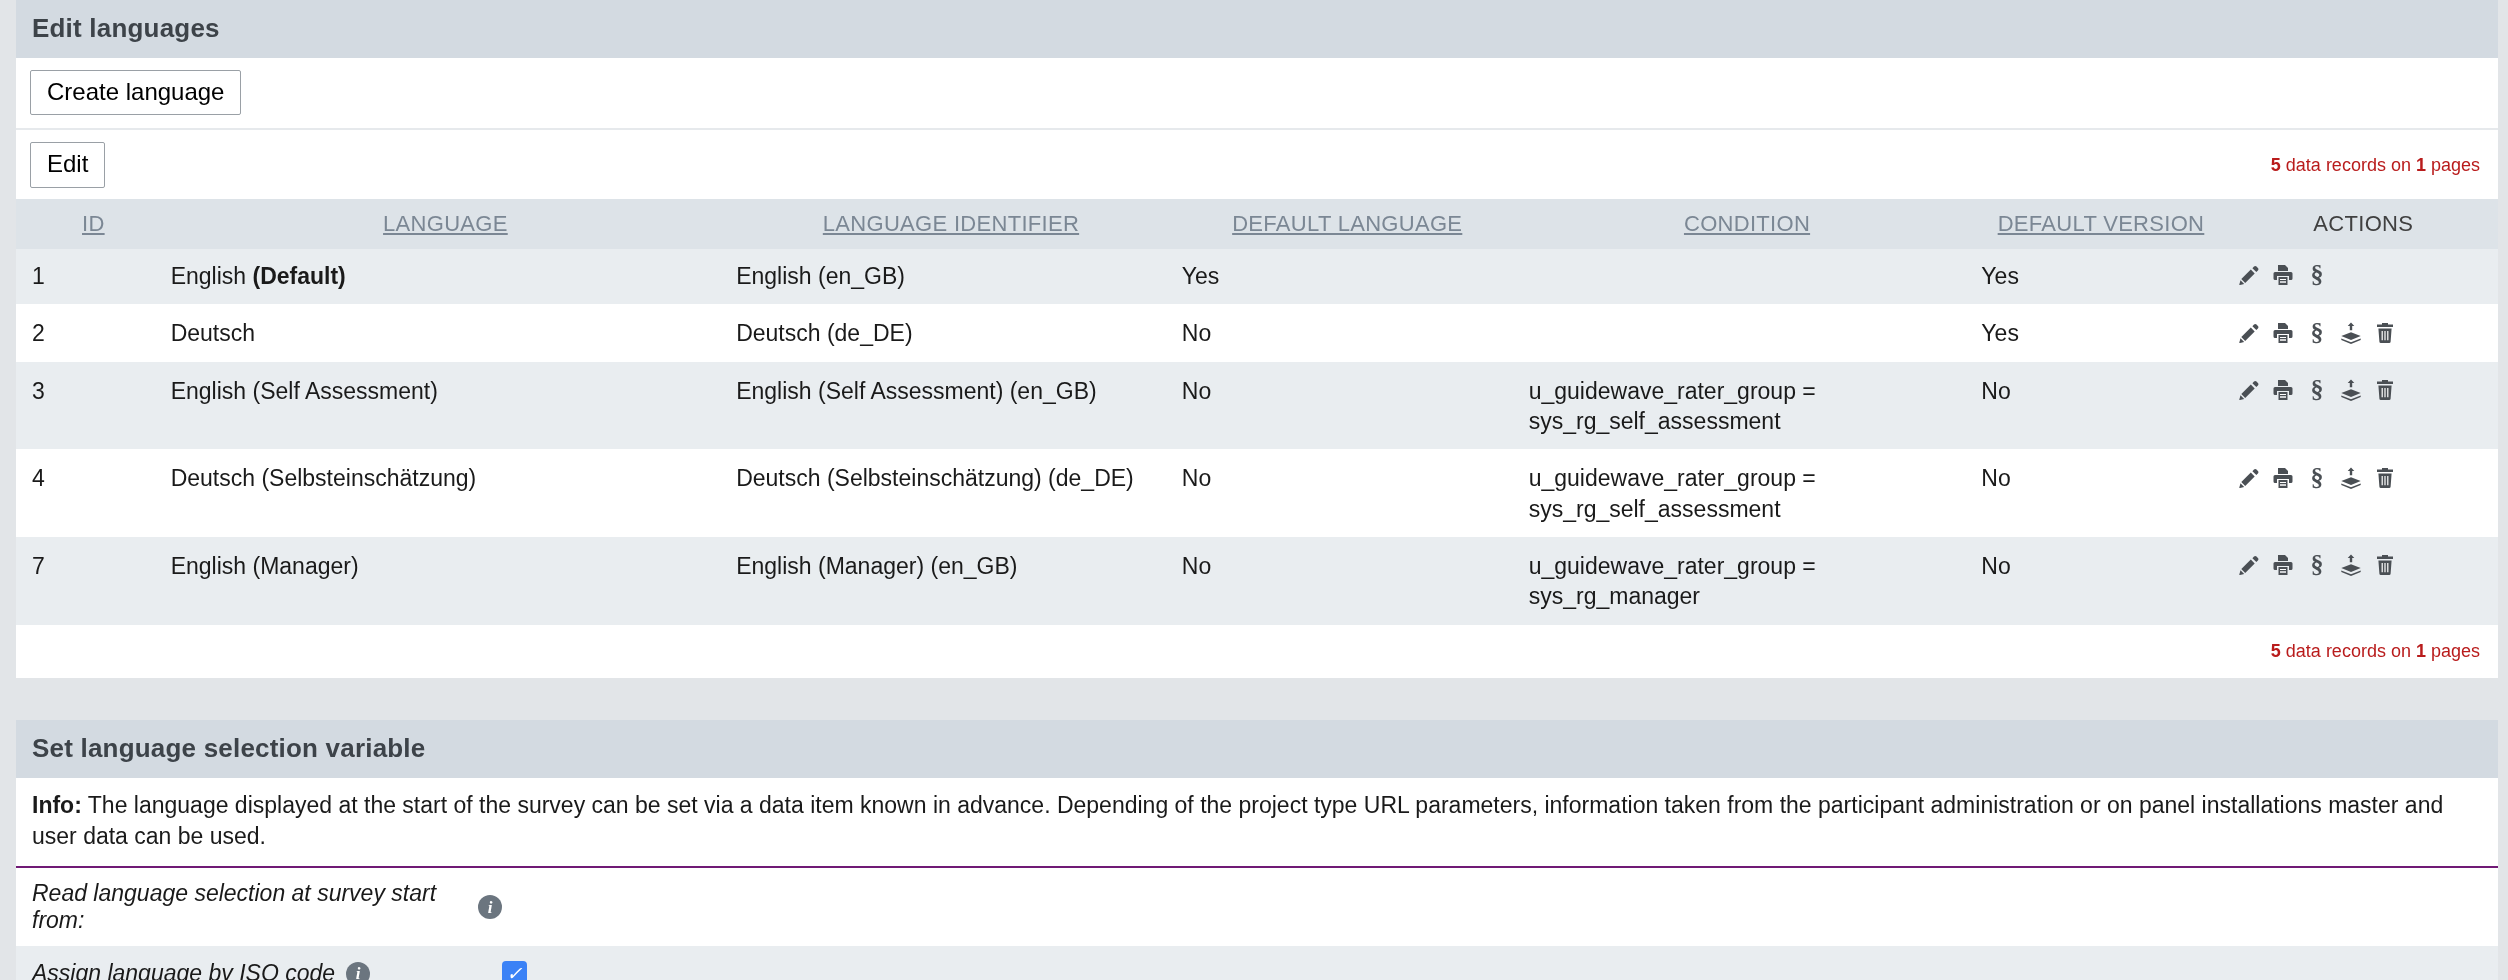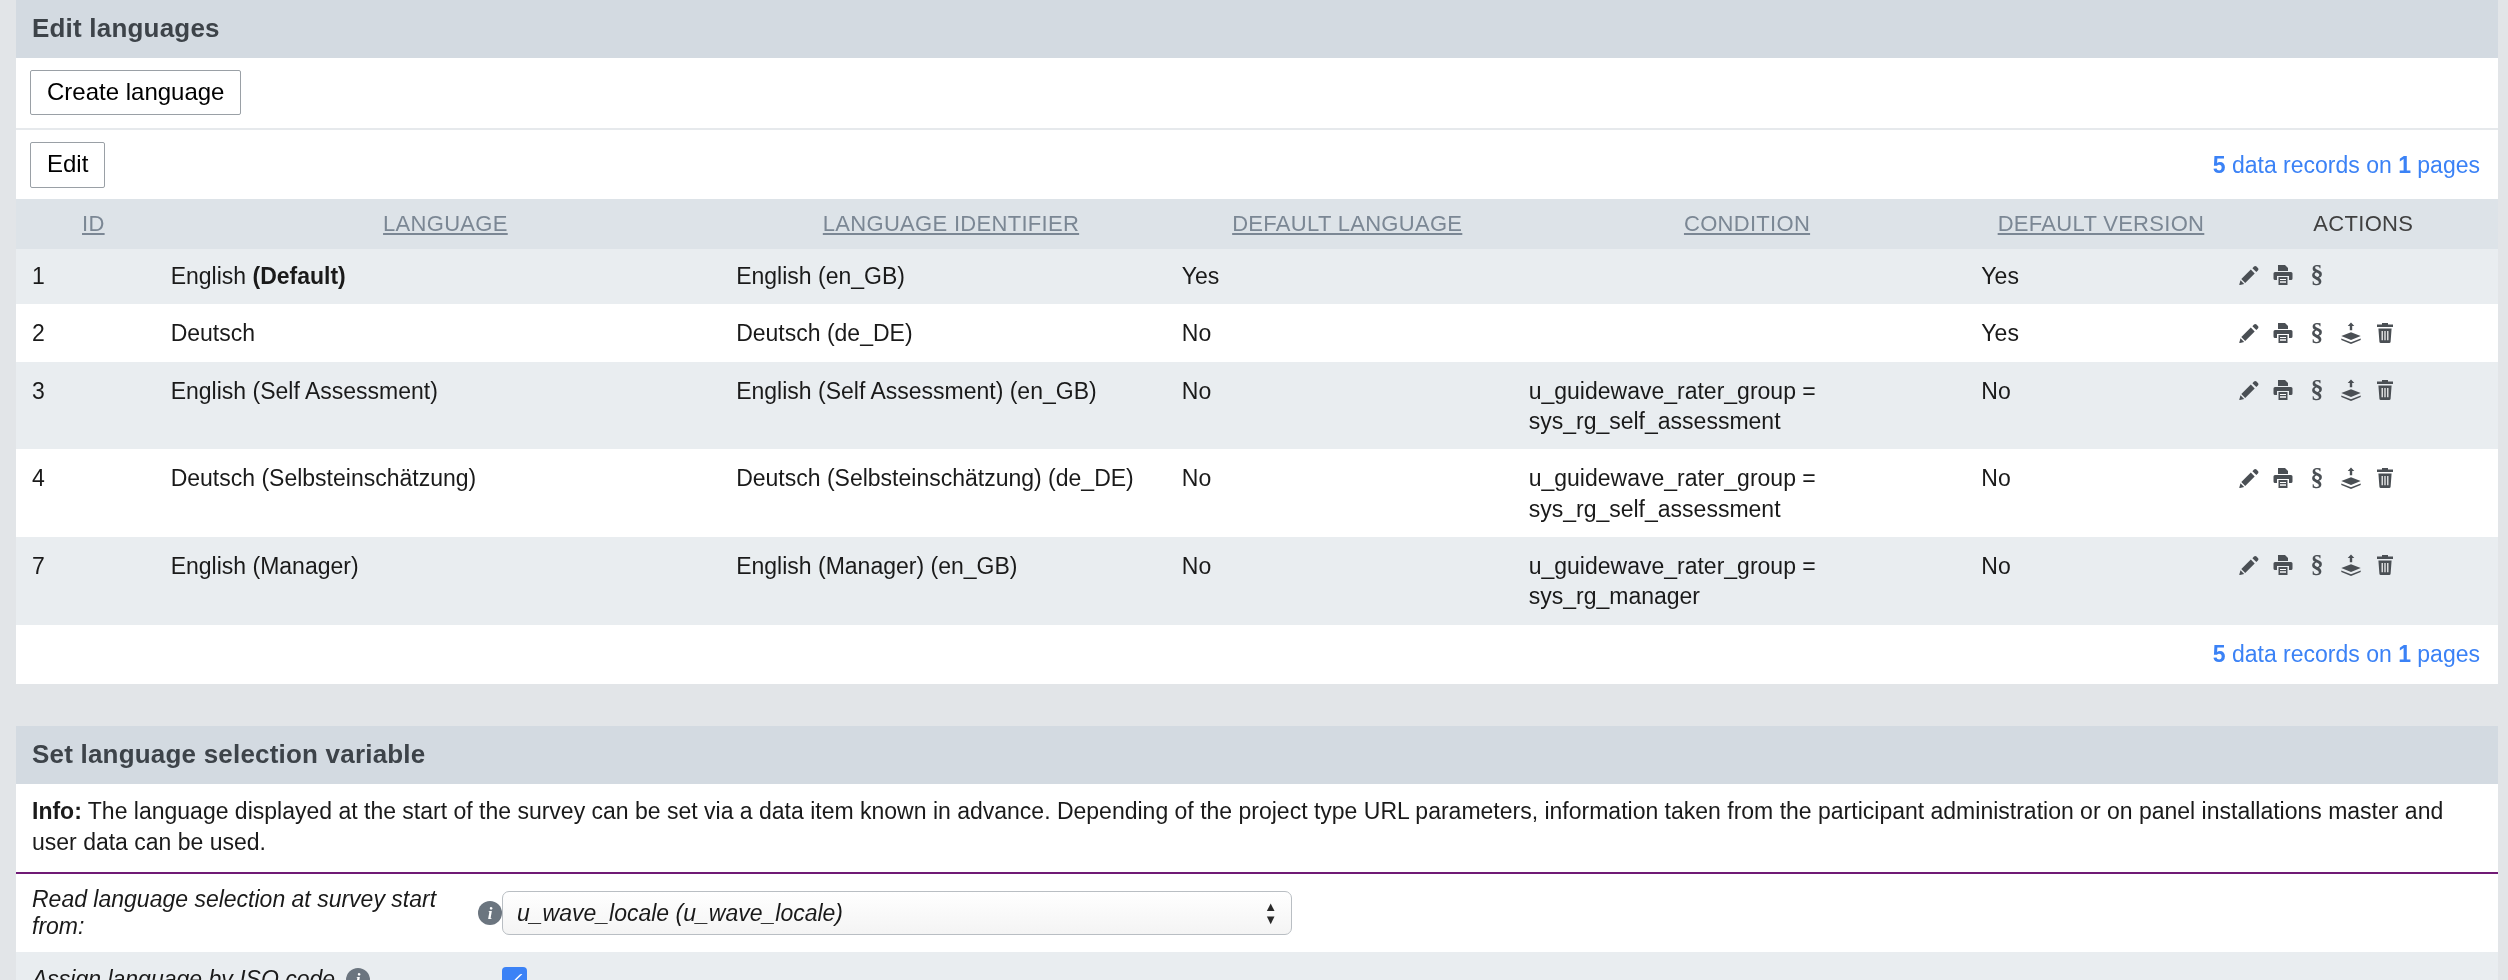--- a/index.html
+++ b/index.html
@@ -55,22 +55,22 @@
     border-radius: 2px;
     padding: 8px 16px 9px 16px;
     font-size: 24px;
     color: #000;
     font-family: "Liberation Sans", sans-serif;
     line-height: 1.1;
     cursor: pointer;
   }
   .spacer { flex: 1 1 auto; }
   .records-note {
-    font-size: 23px;
-    color: #3b82f6;
+    font-size: 18px;
+    color: #b91c1c;
     white-space: nowrap;
     padding-right: 4px;
     margin-left: 15px;
   }
   .records-note b { font-weight: bold; }
 
   
   table.datatable {
     width: 100%;
     border-collapse: collapse;
@@ -481,27 +481,20 @@
   <div class="panel">
     <div class="panel-head">Set language selection variable</div>
 
     <div class="info-row"><b>Info:</b><span> The language displayed at the start of the survey can be set via a data item known in advance. Depending of the project type URL parameters, information taken from the participant administration or on panel installations master and user data can be used.</span></div>
 
     <div class="form-row white">
       <span class="form-label">
         <span>Read language selection at survey start from:</span>
         <span class="info-icon">i</span>
       </span>
-      <span class="select-box">
-        <span class="val">u_wave_locale (u_wave_locale)</span>
-        <span class="select-arrows">
-            <span>▲</span>
-            <span>▼</span>
-          </span>
-      </span>
     </div>
 
     <div class="form-row shaded">
       <span class="form-label">
         <span>Assign language by ISO code</span>
         <span class="info-icon">i</span>
       </span>
       <span class="checkbox">✓</span>
     </div>
 

